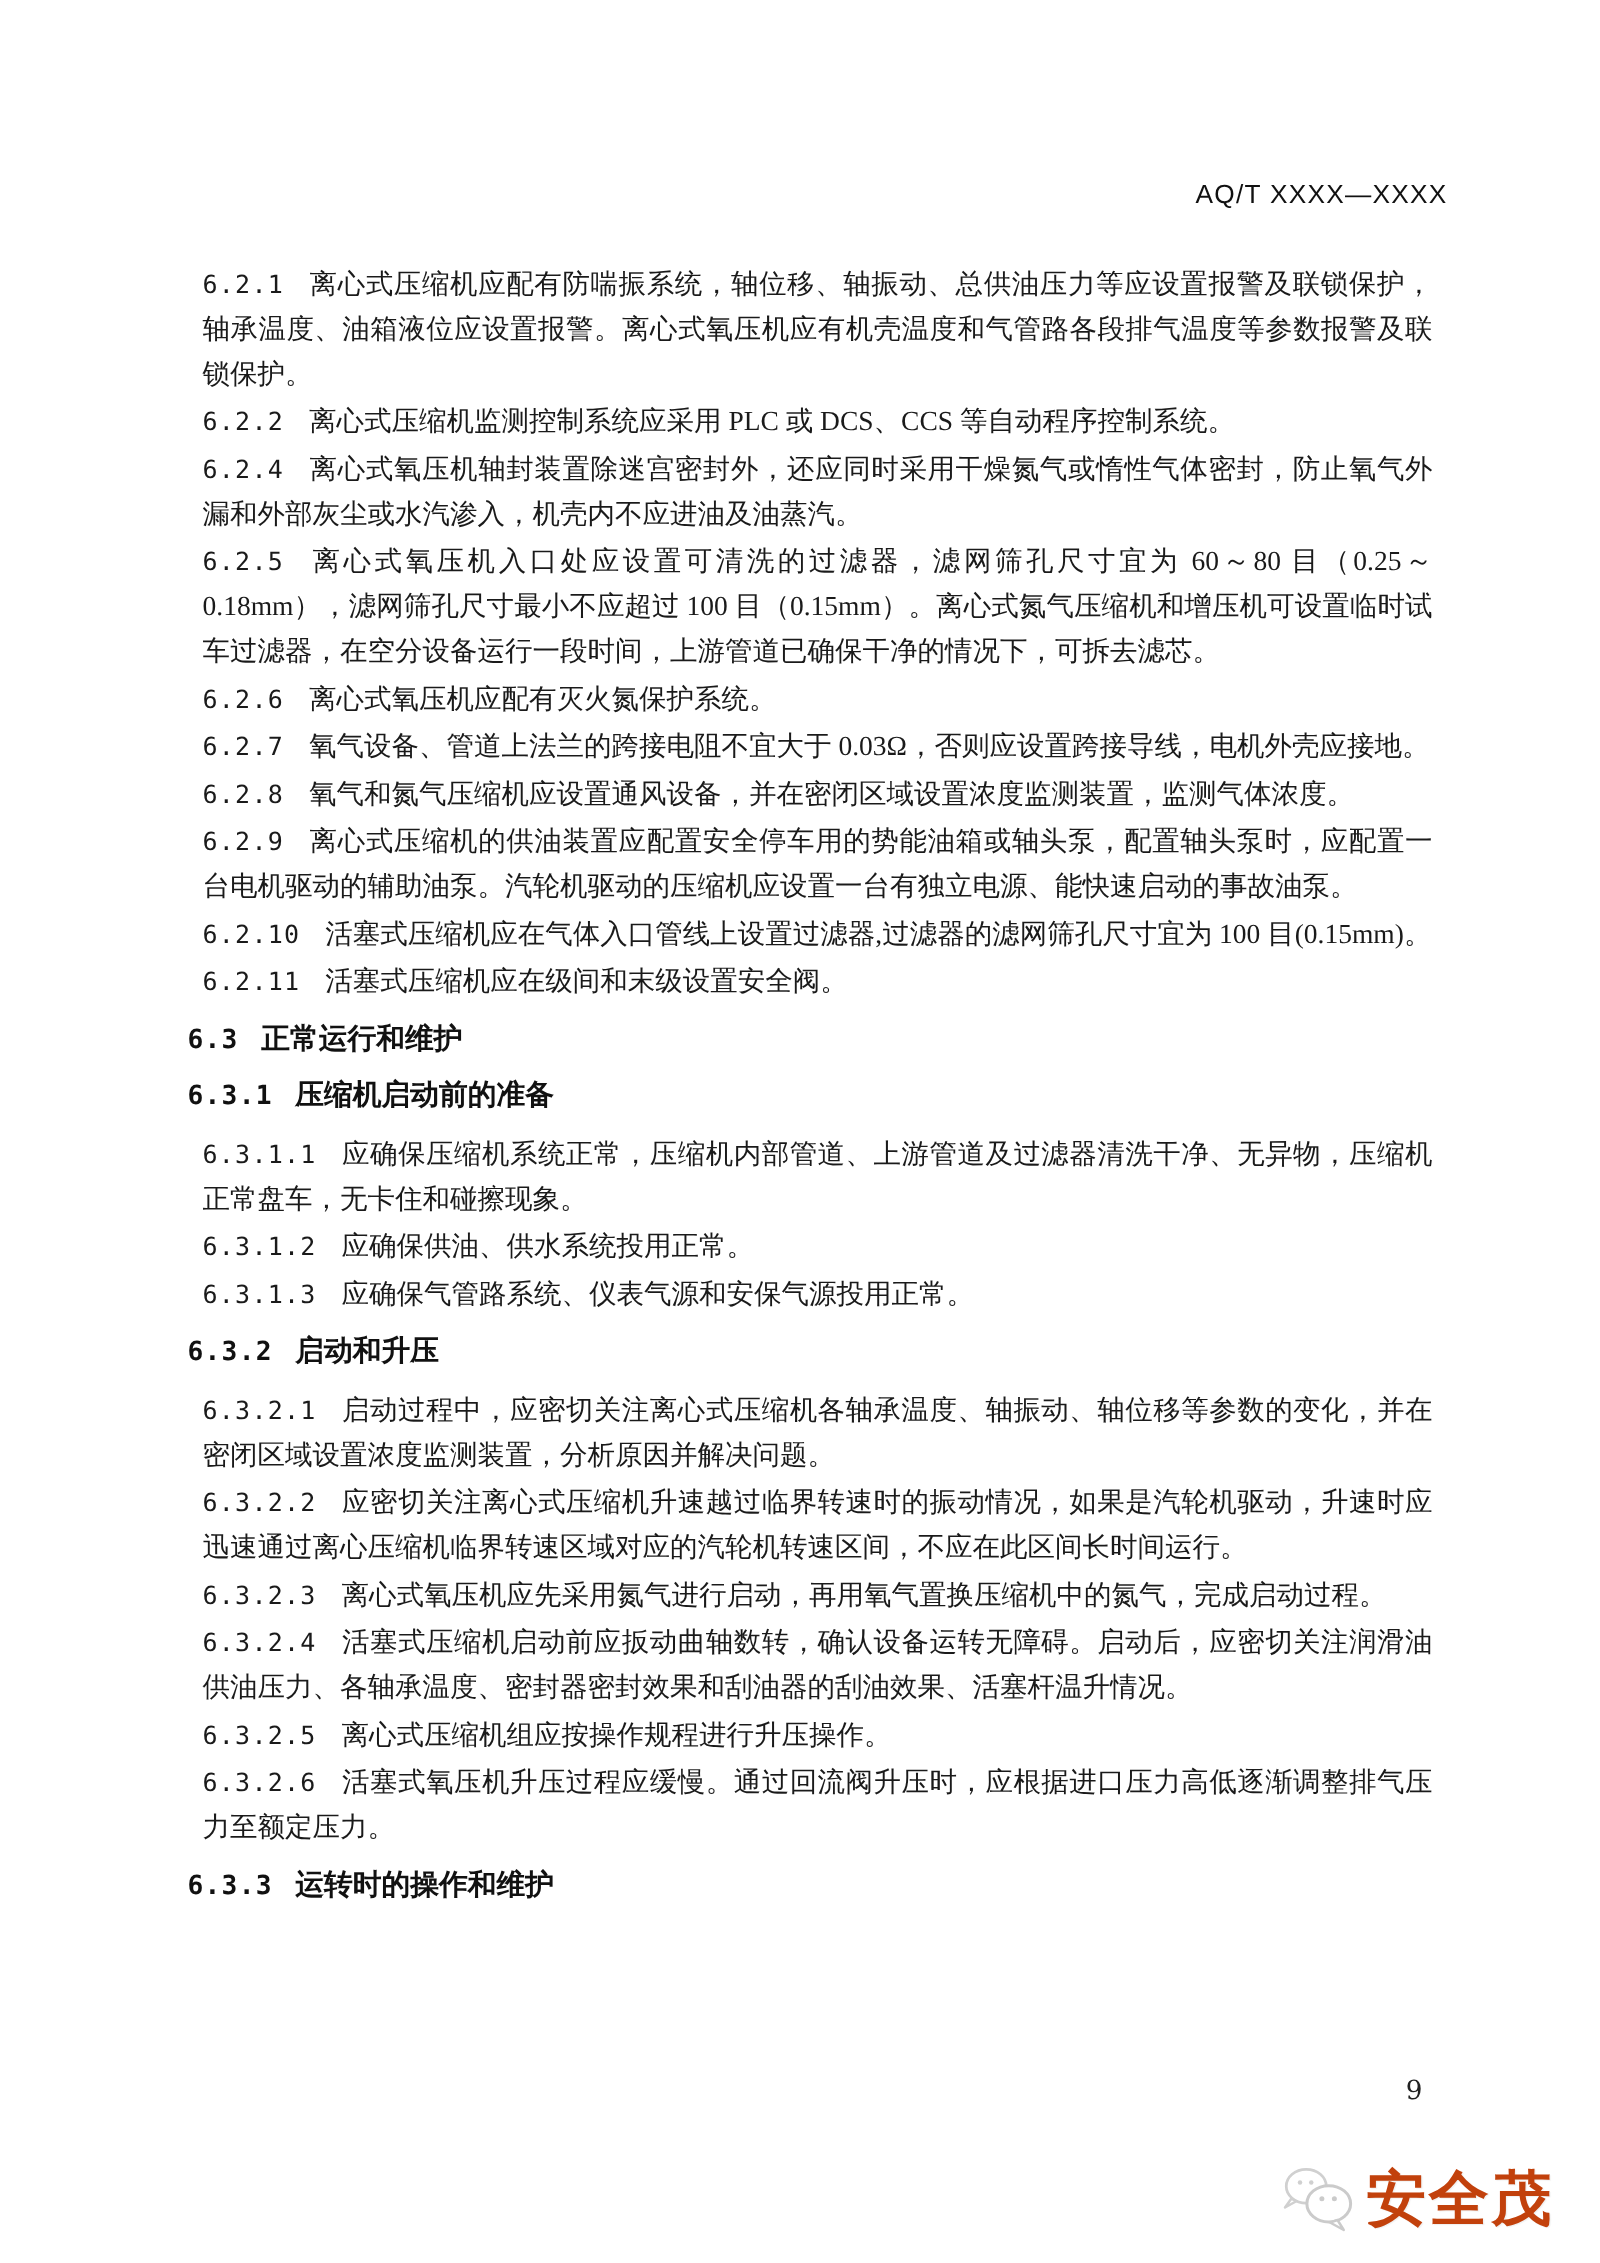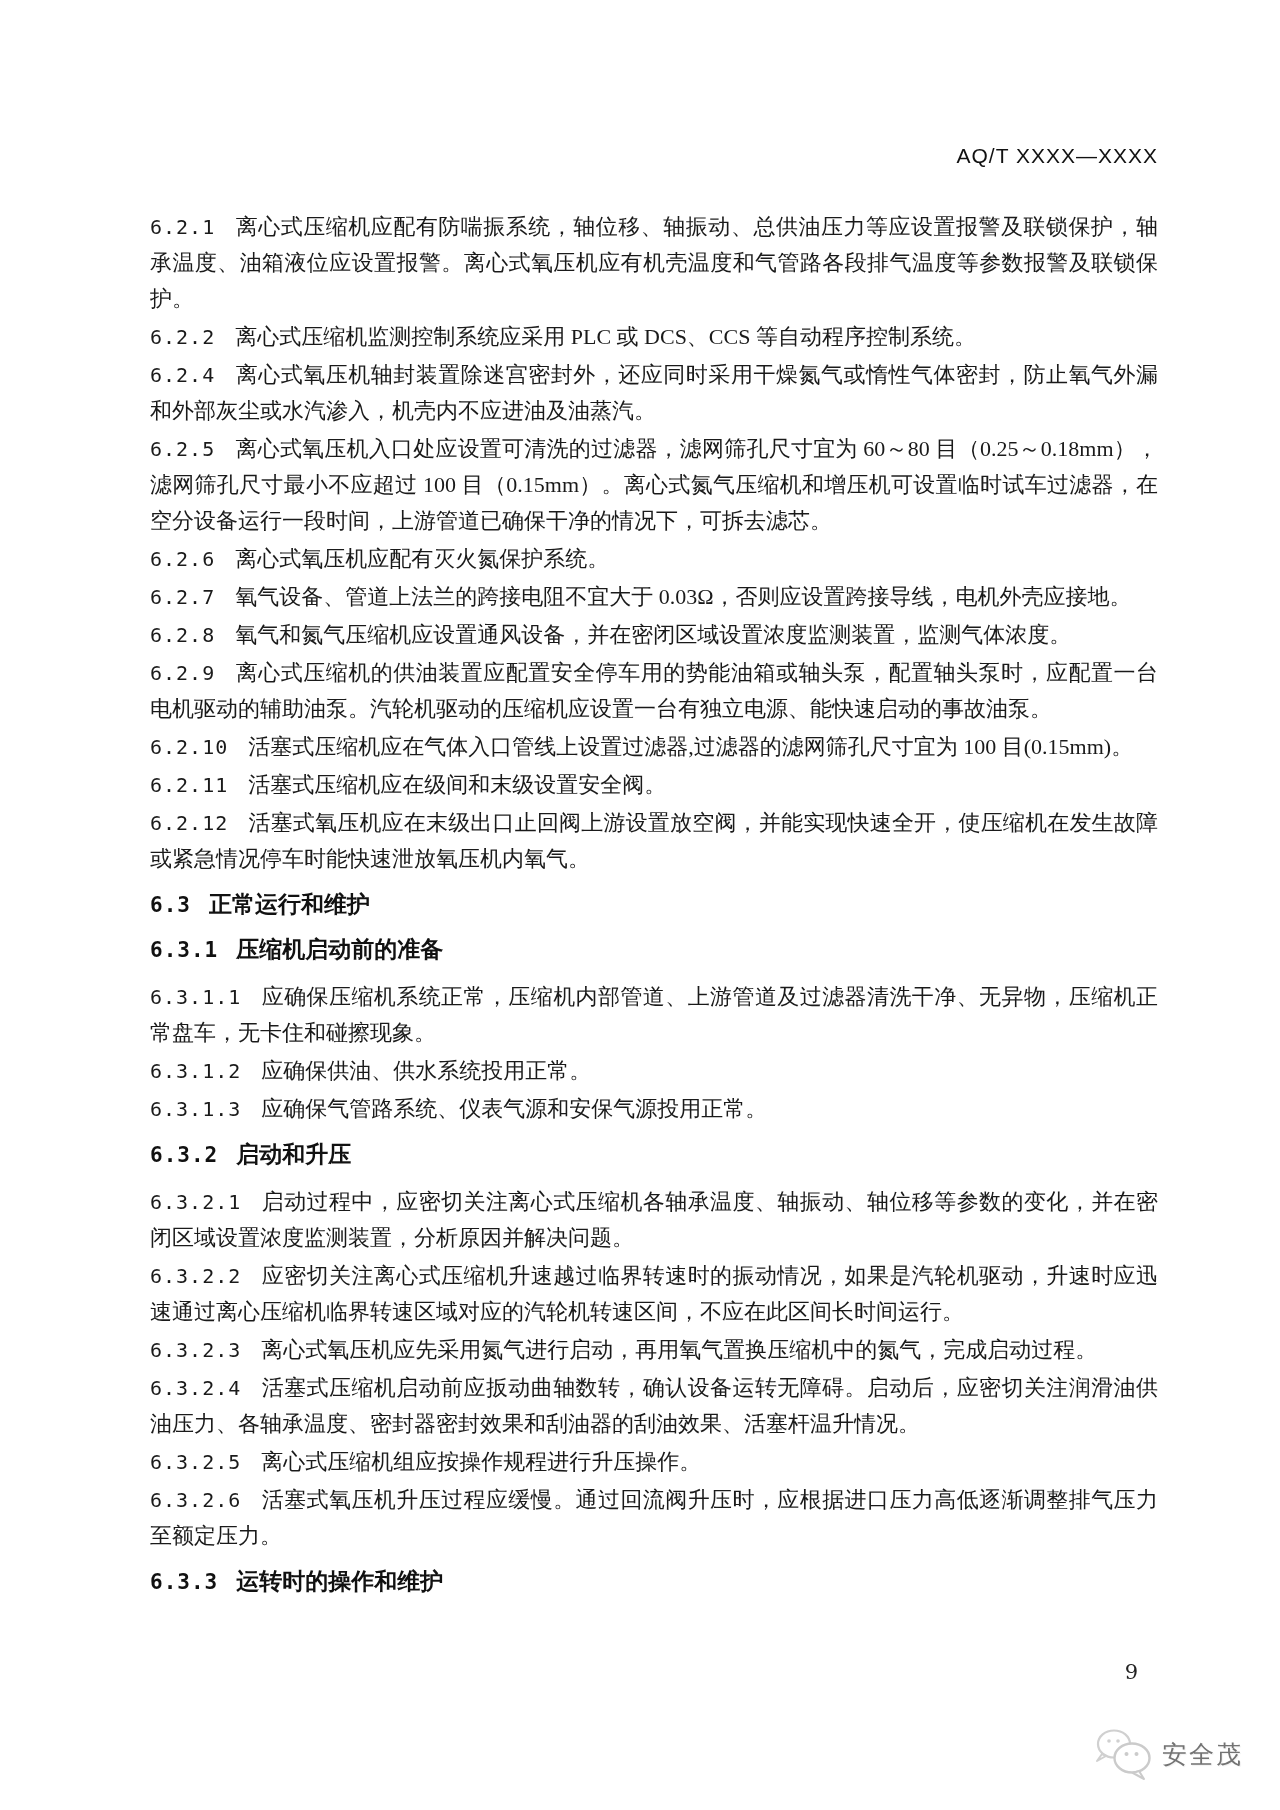--- a/index.html
+++ b/index.html
@@ -25,21 +25,21 @@
     line-height: 26px;
     letter-spacing: 1px;
     color: #111;
     margin: 0 0 40px 0;
   }
   .doc-body p { padding: 0; }
   .clause {
     font-size: 22px;
     line-height: 36px;
     text-align: justify;
-    margin: 2px 0;
+    margin: 2px 12px;
   }
   .clause .num {
     font-family: "DejaVu Sans Mono", monospace;
     font-size: 20px;
     letter-spacing: 1px;
     padding-right: 20px;
     white-space: nowrap;
   }
   .h2, .h3 {
     font-family: "Liberation Sans", sans-serif;
@@ -69,23 +69,23 @@
     position: absolute;
     top: 1727px;
     right: 37px;
     display: flex;
     align-items: center;
     gap: 6px;
     user-select: none;
   }
   .watermark .wm-text {
     font-family: "Liberation Sans", sans-serif;
-    font-size: 25px;
-    font-weight: 400;
-    color: #737373;
+    font-size: 48px;
+    font-weight: 700;
+    color: #c2410c;
     text-shadow: 1px 1px 1px #efefef;
     letter-spacing: 2px;
   }
   .watermark svg { display: block; }
 </style>
 </head>
 <body>
 
 <div class="page">
 
@@ -97,21 +97,20 @@
       <p class="clause"><span class="num">6.2.1</span><span class="txt">离心式压缩机应配有防喘振系统，轴位移、轴振动、总供油压力等应设置报警及联锁保护，轴承温度、油箱液位应设置报警。离心式氧压机应有机壳温度和气管路各段排气温度等参数报警及联锁保护。</span></p>
       <p class="clause"><span class="num">6.2.2</span><span class="txt">离心式压缩机监测控制系统应采用 PLC 或 DCS、CCS 等自动程序控制系统。</span></p>
       <p class="clause"><span class="num">6.2.4</span><span class="txt">离心式氧压机轴封装置除迷宫密封外，还应同时采用干燥氮气或惰性气体密封，防止氧气外漏和外部灰尘或水汽渗入，机壳内不应进油及油蒸汽。</span></p>
       <p class="clause"><span class="num">6.2.5</span><span class="txt">离心式氧压机入口处应设置可清洗的过滤器，滤网筛孔尺寸宜为 60～80 目（0.25～0.18mm），滤网筛孔尺寸最小不应超过 100 目（0.15mm）。离心式氮气压缩机和增压机可设置临时试车过滤器，在空分设备运行一段时间，上游管道已确保干净的情况下，可拆去滤芯。</span></p>
       <p class="clause"><span class="num">6.2.6</span><span class="txt">离心式氧压机应配有灭火氮保护系统。</span></p>
       <p class="clause"><span class="num">6.2.7</span><span class="txt">氧气设备、管道上法兰的跨接电阻不宜大于 0.03Ω，否则应设置跨接导线，电机外壳应接地。</span></p>
       <p class="clause"><span class="num">6.2.8</span><span class="txt">氧气和氮气压缩机应设置通风设备，并在密闭区域设置浓度监测装置，监测气体浓度。</span></p>
       <p class="clause"><span class="num">6.2.9</span><span class="txt">离心式压缩机的供油装置应配置安全停车用的势能油箱或轴头泵，配置轴头泵时，应配置一台电机驱动的辅助油泵。汽轮机驱动的压缩机应设置一台有独立电源、能快速启动的事故油泵。</span></p>
       <p class="clause"><span class="num">6.2.10</span><span class="txt">活塞式压缩机应在气体入口管线上设置过滤器,过滤器的滤网筛孔尺寸宜为 100 目(0.15mm)。</span></p>
       <p class="clause"><span class="num">6.2.11</span><span class="txt">活塞式压缩机应在级间和末级设置安全阀。</span></p>
-      <p class="clause"><span class="num">6.2.12</span><span class="txt">活塞式氧压机应在末级出口止回阀上游设置放空阀，并能实现快速全开，使压缩机在发生故障或紧急情况停车时能快速泄放氧压机内氧气。</span></p>
       <p class="h2"><span class="num">6.3</span><span class="txt">正常运行和维护</span></p>
       <p class="h3"><span class="num">6.3.1</span><span class="txt">压缩机启动前的准备</span></p>
       <p class="clause"><span class="num">6.3.1.1</span><span class="txt">应确保压缩机系统正常，压缩机内部管道、上游管道及过滤器清洗干净、无异物，压缩机正常盘车，无卡住和碰擦现象。</span></p>
       <p class="clause"><span class="num">6.3.1.2</span><span class="txt">应确保供油、供水系统投用正常。</span></p>
       <p class="clause"><span class="num">6.3.1.3</span><span class="txt">应确保气管路系统、仪表气源和安保气源投用正常。</span></p>
       <p class="h3"><span class="num">6.3.2</span><span class="txt">启动和升压</span></p>
       <p class="clause"><span class="num">6.3.2.1</span><span class="txt">启动过程中，应密切关注离心式压缩机各轴承温度、轴振动、轴位移等参数的变化，并在密闭区域设置浓度监测装置，分析原因并解决问题。</span></p>
       <p class="clause"><span class="num">6.3.2.2</span><span class="txt">应密切关注离心式压缩机升速越过临界转速时的振动情况，如果是汽轮机驱动，升速时应迅速通过离心压缩机临界转速区域对应的汽轮机转速区间，不应在此区间长时间运行。</span></p>
       <p class="clause"><span class="num">6.3.2.3</span><span class="txt">离心式氧压机应先采用氮气进行启动，再用氧气置换压缩机中的氮气，完成启动过程。</span></p>
       <p class="clause"><span class="num">6.3.2.4</span><span class="txt">活塞式压缩机启动前应扳动曲轴数转，确认设备运转无障碍。启动后，应密切关注润滑油供油压力、各轴承温度、密封器密封效果和刮油器的刮油效果、活塞杆温升情况。</span></p>

